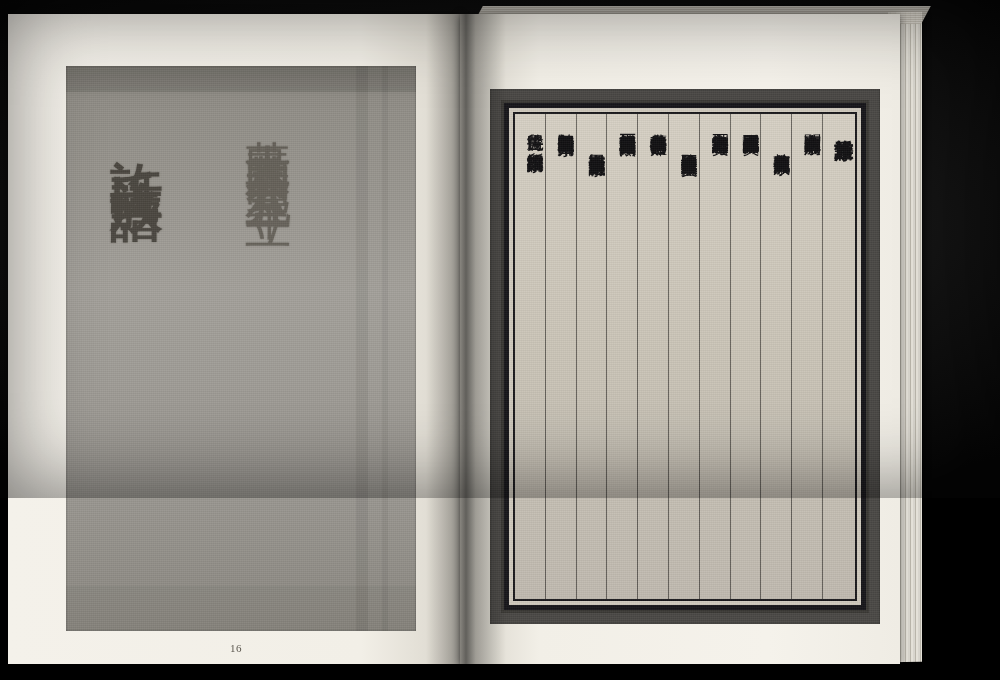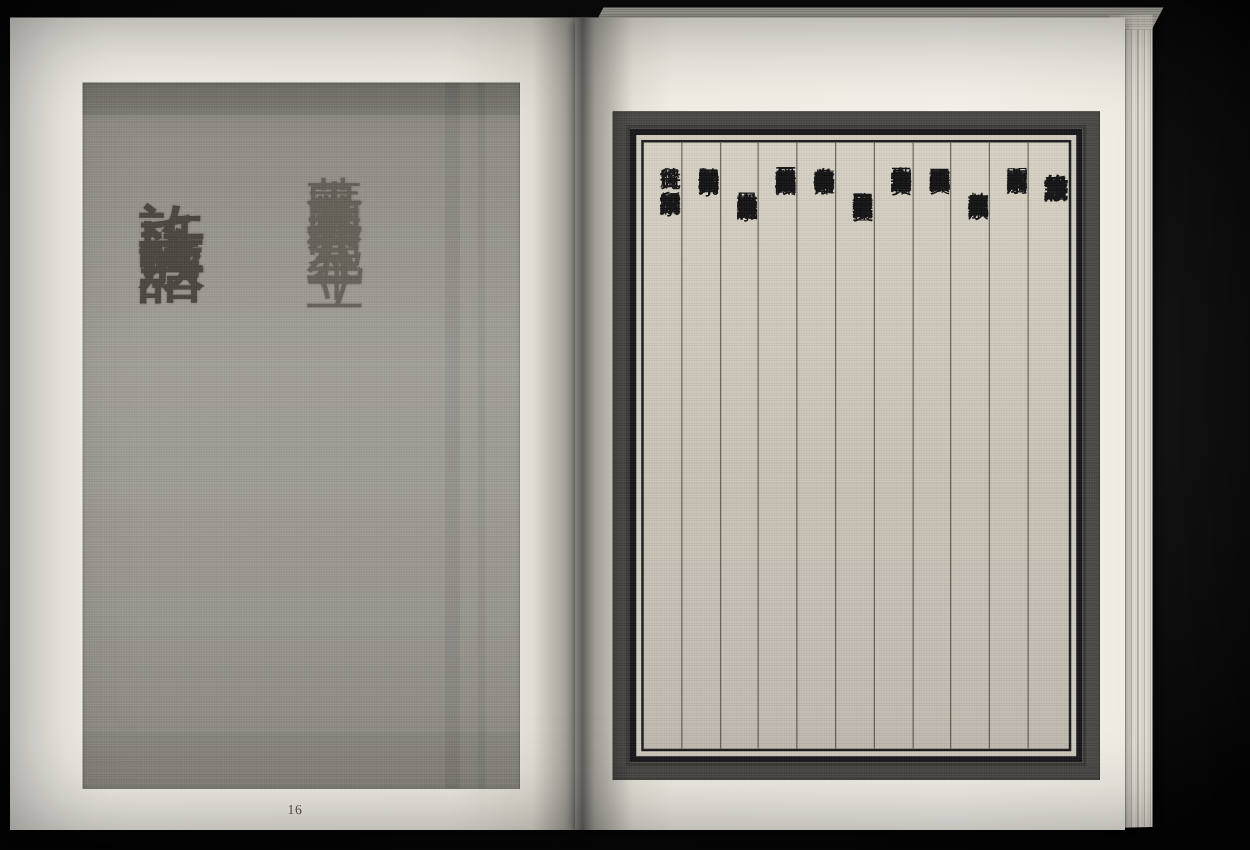--- a/index.html
+++ b/index.html
@@ -10,21 +10,21 @@
   body {
     width: 1000px;
     height: 680px;
     overflow: hidden;
     font-family: "Liberation Serif", serif;
   }
 
   #scene {
     position: relative;
     width: 1000px;
-    height: 680px;
+    height: 498px;
     background: #0a0a0a;
   }
 
   
   .backdrop {
     position: absolute;
     inset: 0;
     background:
       radial-gradient(ellipse 80% 60% at 50% 45%, #2a2a2a 0%, #111 60%, #050505 100%);
   }

